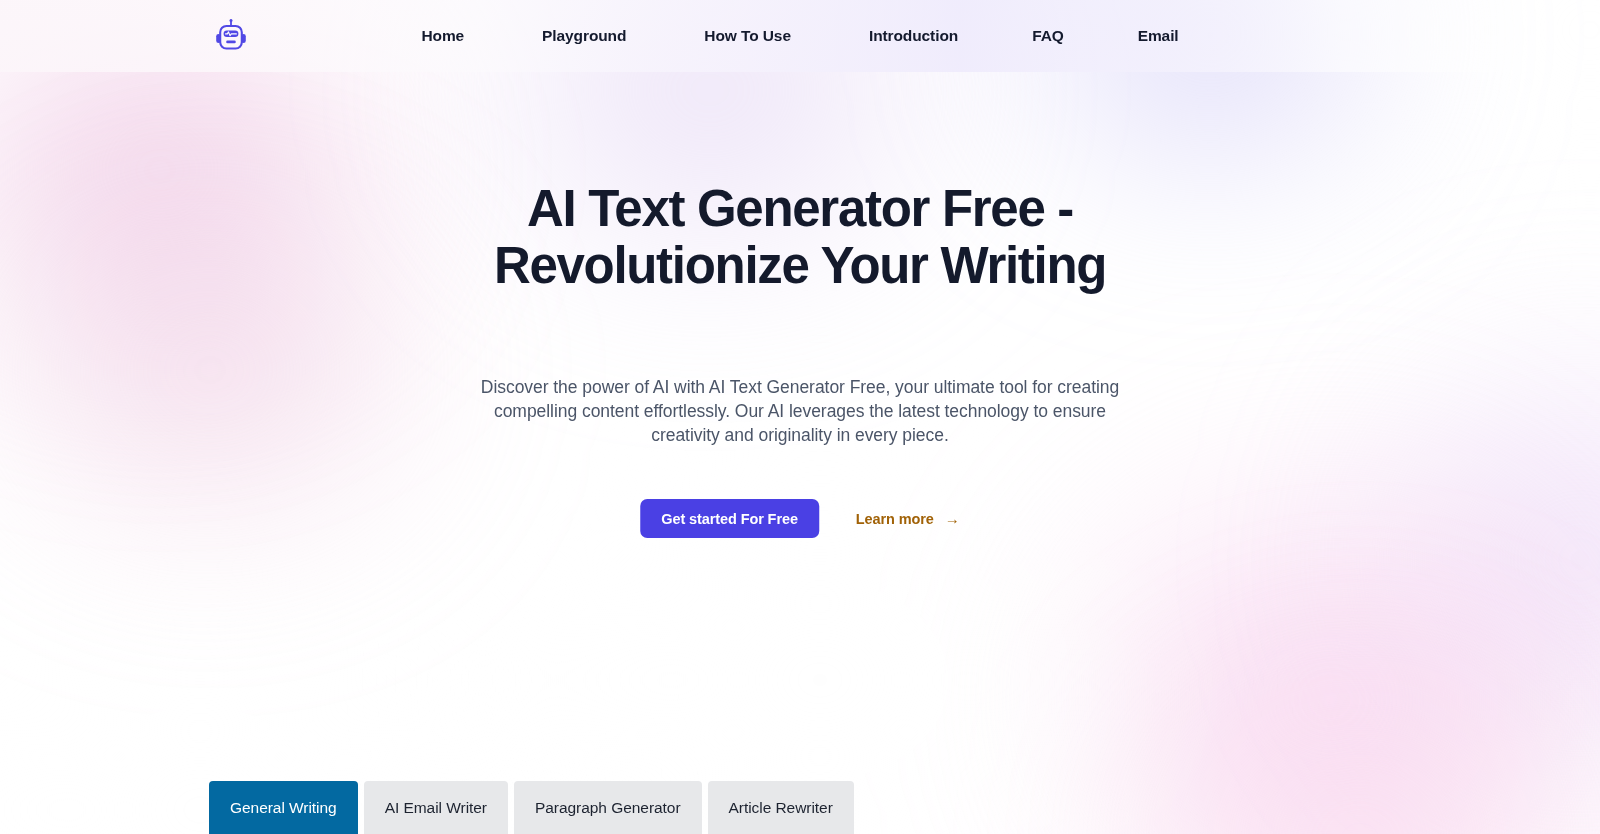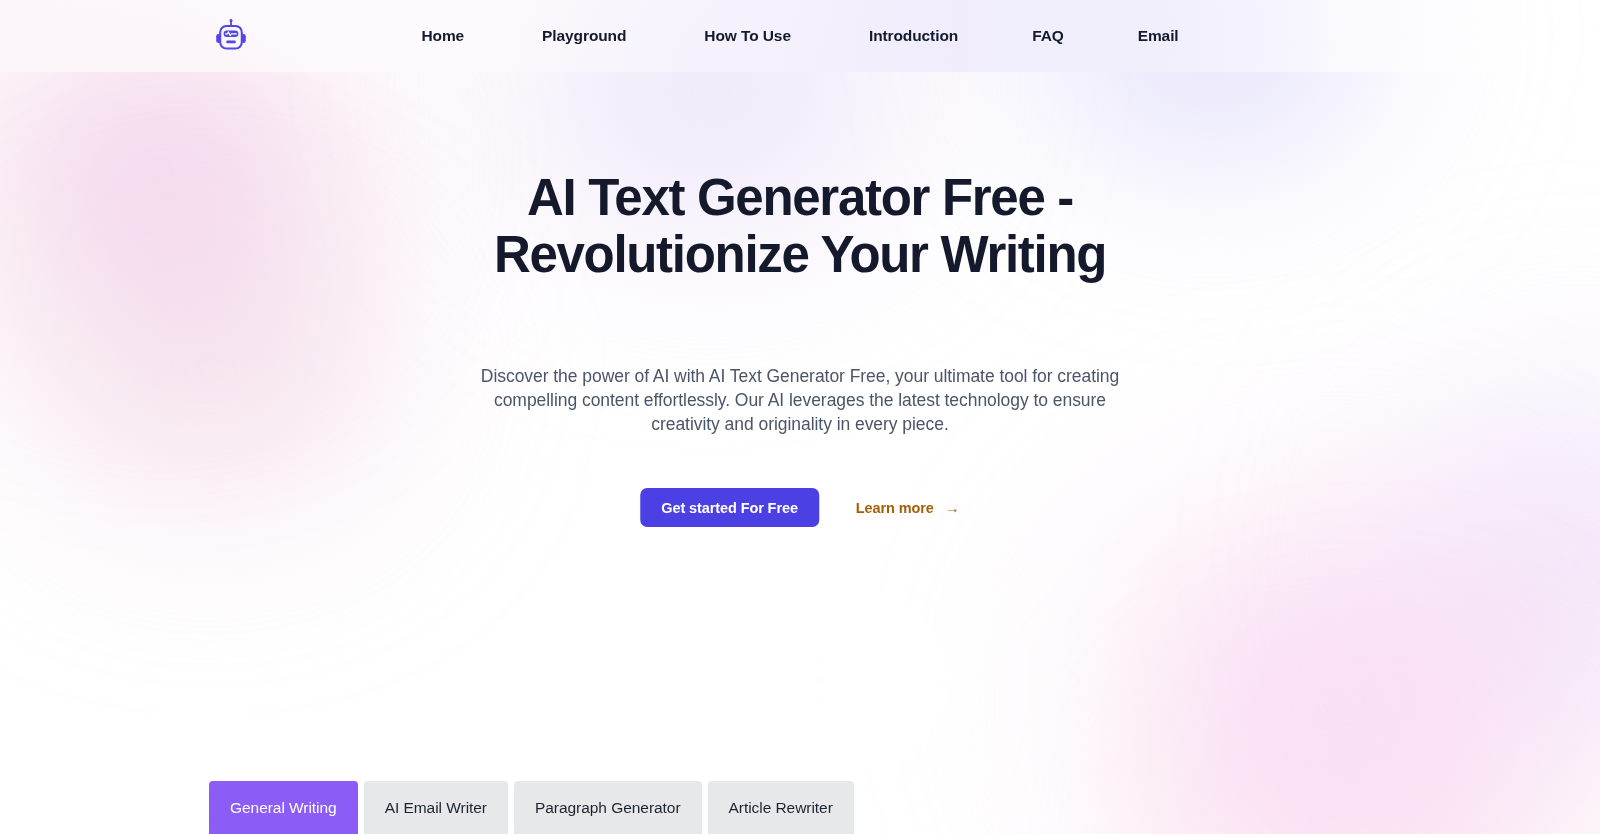--- a/index.html
+++ b/index.html
@@ -128,21 +128,21 @@
     text-decoration:none;
     white-space:nowrap;
     padding:6px 0;
     cursor:pointer;
   }
   .nav-gap { width:62px; flex:0 0 auto; }
   .nav-gap.small { width:58px; }
 
   
   .hero {
-    position:absolute; left:0; top:0;
+    position:absolute; left:0; top:11px;
     width:1600px; height:670px;
     z-index:4;
     pointer-events:none;
   }
   .hero-inner { pointer-events:auto; }
 
   .hero-title {
     position:absolute;
     left:50%; transform:translateX(-50%);
     top:169px;
@@ -225,21 +225,21 @@
     color:#1d2330;
     font-size:15.5px;
     font-weight:400;
     letter-spacing:-0.05px;
     border:none;
     border-radius:4px 4px 0 0;
     cursor:pointer;
     white-space:nowrap;
   }
   .tool-tab.active {
-    background:#8b5cf6;
+    background:#0369a1;
     color:#ffffff;
   }
 </style>
 </head>
 <body>
 
 <div class="page">
 
   <div class="bg-layer">
     <div class="blob blob-white-topright"></div>

